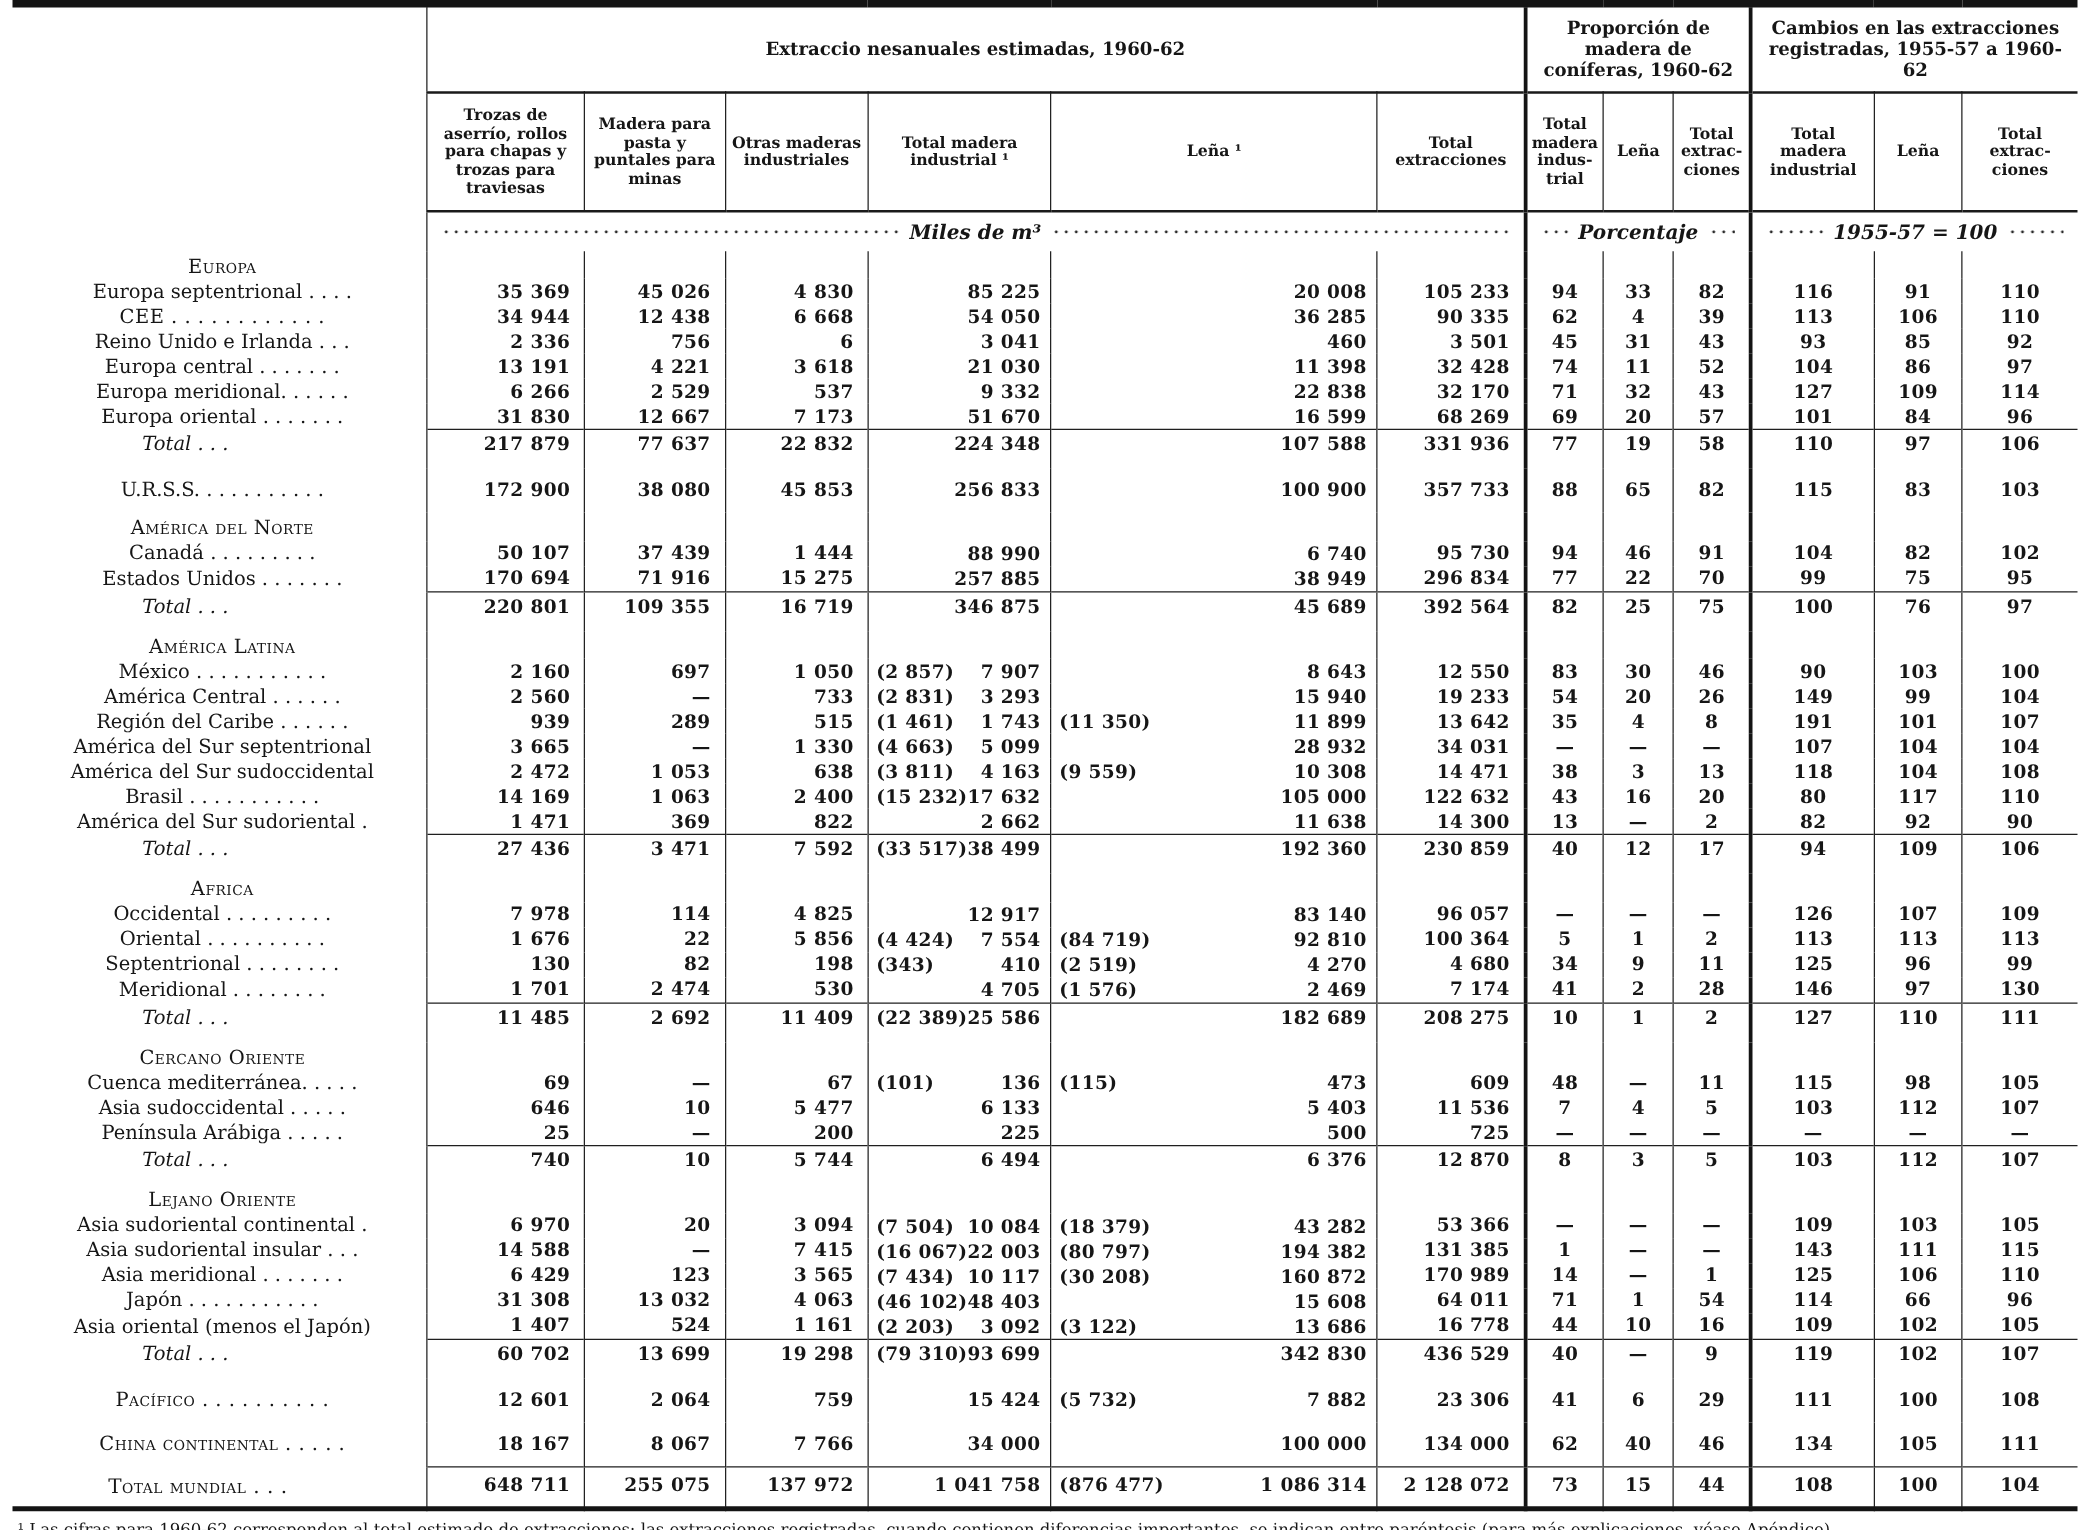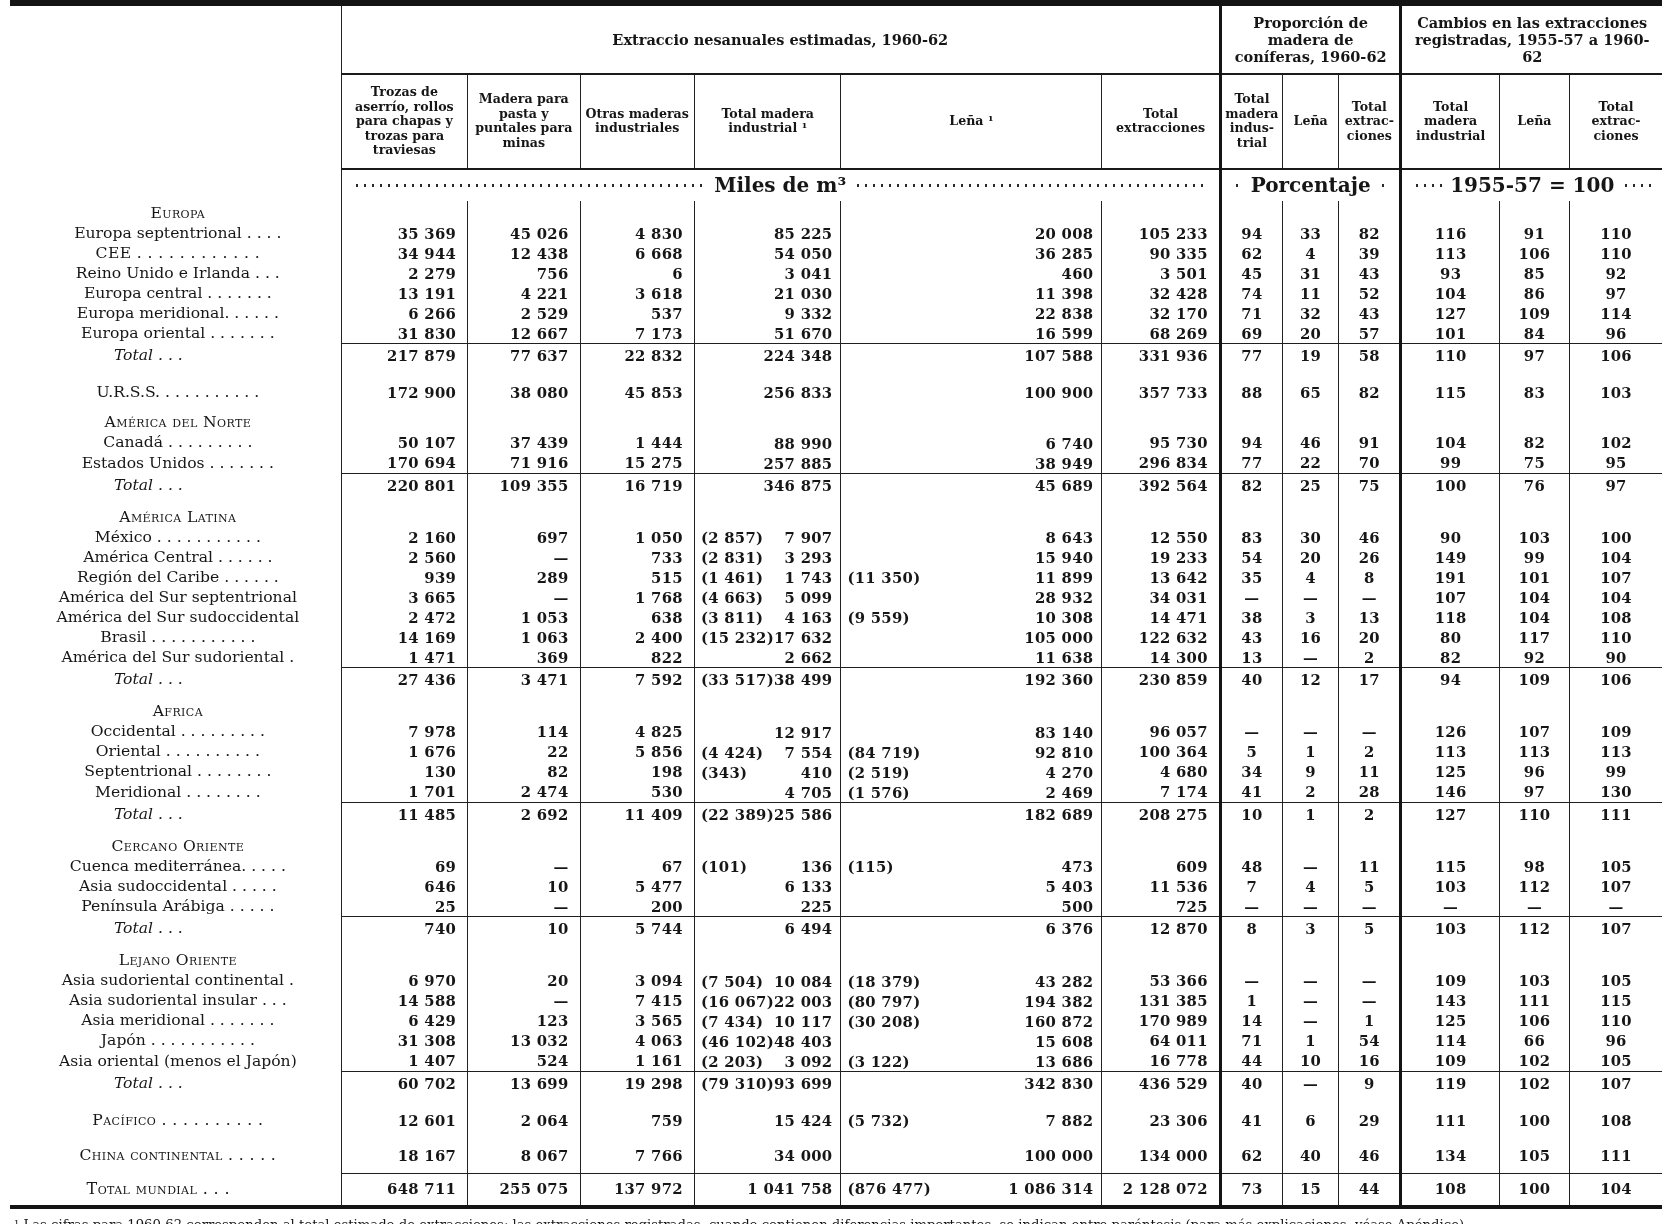--- a/index.html
+++ b/index.html
@@ -13,21 +13,21 @@
   .b2{border-right:3.2px solid #141414;}
   .b0{border-right:none;}
   
   th{font-weight:bold;text-align:center;vertical-align:middle;}
   .gh{font-size:14.5px;line-height:17px;padding:8px 6px;border-bottom:2.4px solid #1a1a1a;}
   .ch{font-size:12.6px;line-height:14.5px;padding:10px 2px;height:72px;border-bottom:2.4px solid #1a1a1a;}
   .corner{border-bottom:none;}
   
   .units td{height:30px;vertical-align:middle;}
   .uwrap{display:flex;align-items:center;gap:8px;padding:0 10px;}
-  .utxt{font-size:20px;white-space:nowrap;font-weight:bold;}
+  .utxt{font-style:italic;font-size:16px;white-space:nowrap;font-weight:bold;}
   .leader{flex:1;height:5px;background-image:radial-gradient(circle,#2a2a2a 1.15px,transparent 1.3px);
     background-size:8px 5px;background-repeat:repeat-x;background-position:left center;}
   
   td{font-size:14.8px;line-height:19px;padding-top:.5px;padding-bottom:.5px;vertical-align:bottom;}
   td.num{text-align:right;padding-right:11px;font-weight:bold;letter-spacing:.3px;}
   td.ctr{text-align:center;font-weight:bold;letter-spacing:.3px;}
   td.comp{padding:0;}
   .cw{display:flex;justify-content:space-between;align-items:baseline;padding:0 8px 0 6px;}
   .pa{font-weight:bold;letter-spacing:.3px;white-space:nowrap;}
   .va{font-weight:bold;letter-spacing:.3px;white-space:nowrap;}
@@ -181,21 +181,21 @@
           <td class="num b2">90 335</td>
           <td class="ctr b1">62</td>
           <td class="ctr b1">4</td>
           <td class="ctr b2">39</td>
           <td class="ctr b1">113</td>
           <td class="ctr b1">106</td>
           <td class="ctr b0">110</td>
         </tr>
         <tr class="r-data">
           <td class="lbl b1">Reino Unido e Irlanda   .  .  .</td>
-          <td class="num b1">2 279</td>
+          <td class="num b1">2 336</td>
           <td class="num b1">756</td>
           <td class="num b1">6</td>
           <td class="comp b1">
             <div class="cw">
               <span class="pa"></span>
               <span class="va">3 041</span>
             </div>
           </td>
           <td class="comp b1">
             <div class="cw">
@@ -533,21 +533,21 @@
           <td class="ctr b1">4</td>
           <td class="ctr b2">8</td>
           <td class="ctr b1">191</td>
           <td class="ctr b1">101</td>
           <td class="ctr b0">107</td>
         </tr>
         <tr class="r-data">
           <td class="lbl b1">América del Sur septentrional</td>
           <td class="num b1">3 665</td>
           <td class="num b1">—</td>
-          <td class="num b1">1 768</td>
+          <td class="num b1">1 330</td>
           <td class="comp b1">
             <div class="cw">
               <span class="pa">(4 663)</span>
               <span class="va">5 099</span>
             </div>
           </td>
           <td class="comp b1">
             <div class="cw">
               <span class="pa"></span>
               <span class="va">28 932</span>

